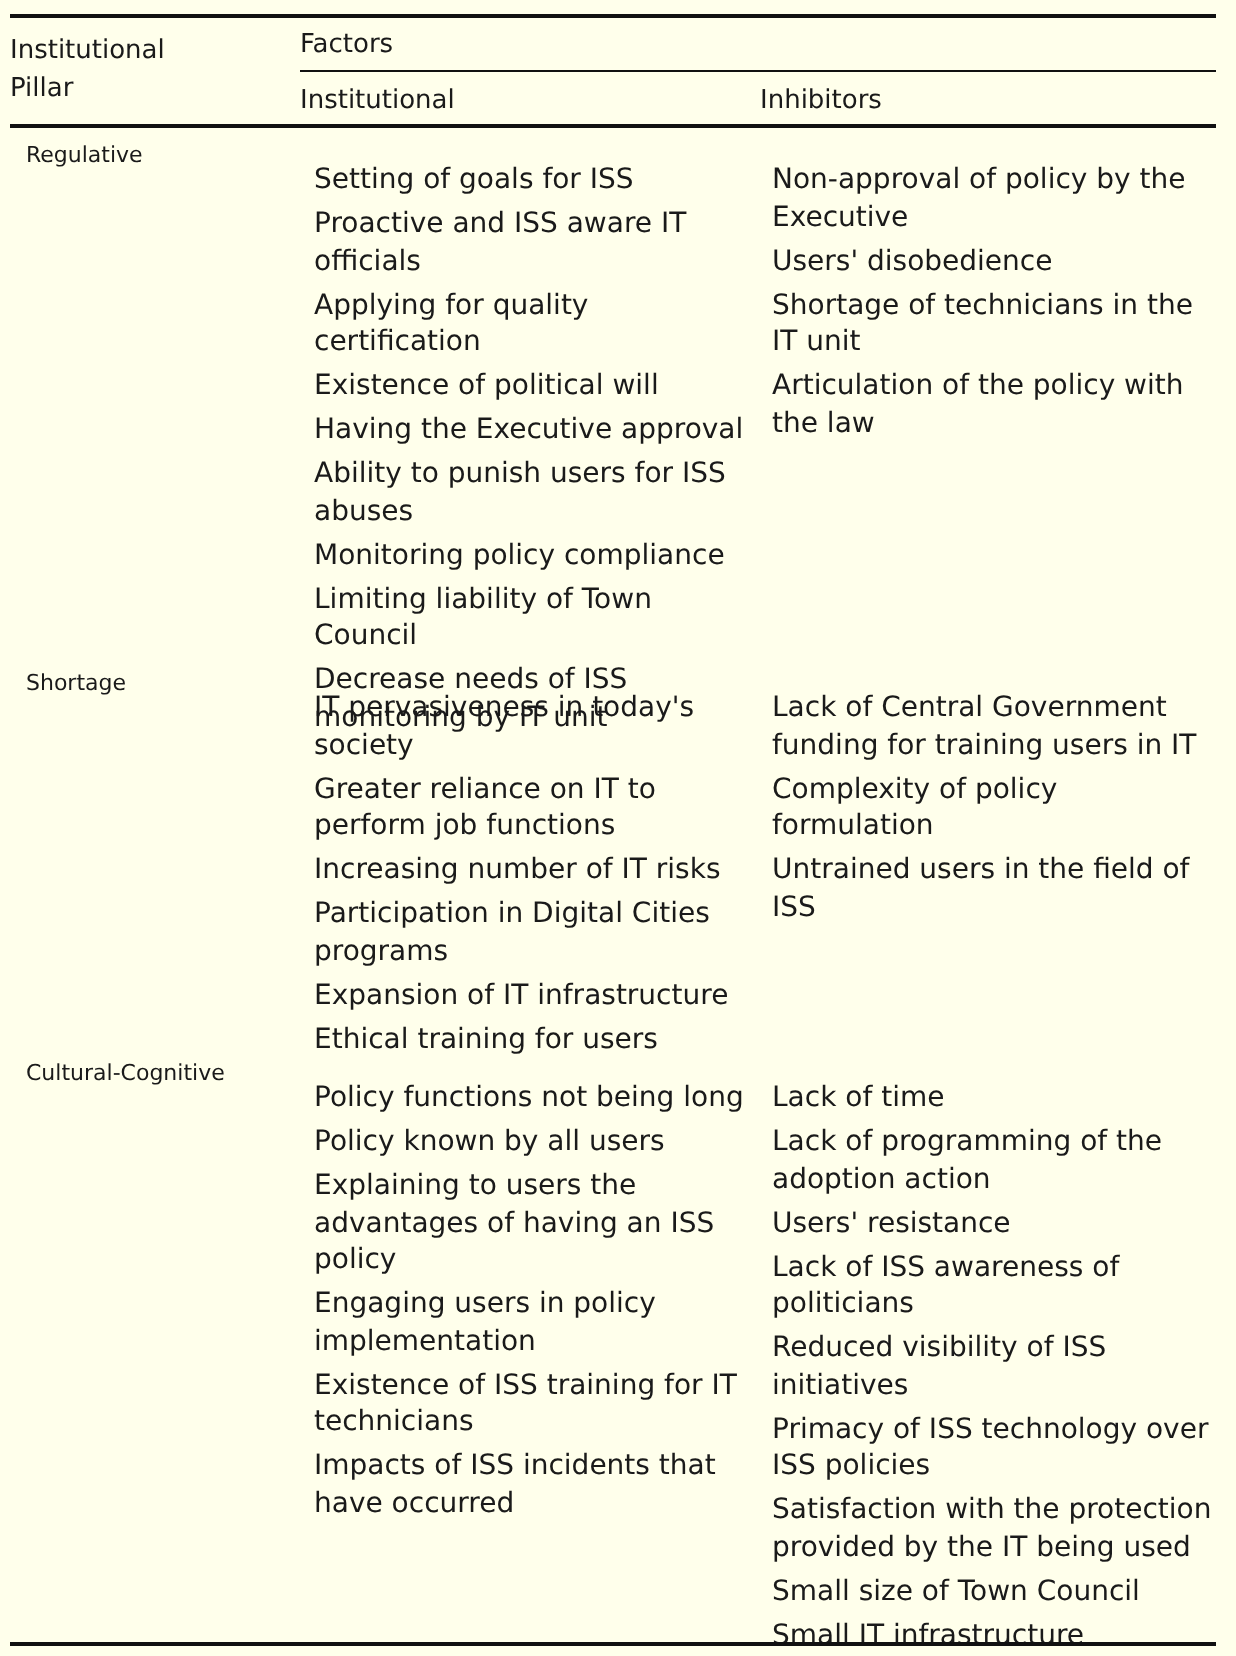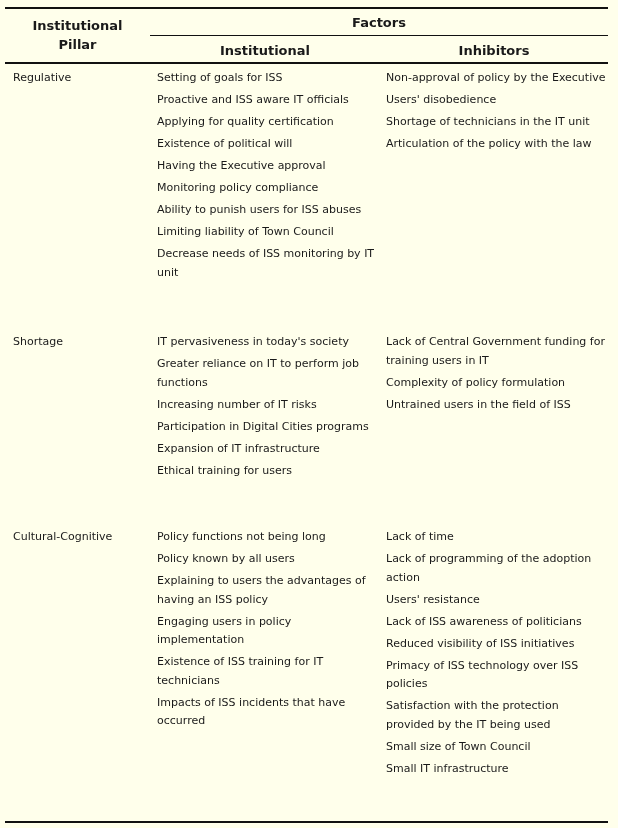--- a/index.html
+++ b/index.html
@@ -28,23 +28,23 @@
     position: absolute; left: 145px; top: 28px; width: 458px; height: 1px; background: #111;
   }
   .rule-head {
     position: absolute; left: 0; top: 55px; width: 603px; height: 1.5px; background: #111;
   }
   .rule-bottom {
     position: absolute; left: 0; top: 814px; width: 603px; height: 1.5px; background: #111;
   }
   .hdr {
     position: absolute;
-    font-weight: bold;
+    font-weight: normal;
     font-size: 13px;
-    text-align: center;
+    text-align: left;
     line-height: 19px;
   }
   .hdr-pillar { left: 0; top: 9px; width: 145px; }
   .hdr-factors { left: 145px; top: 6px; width: 458px; }
   .hdr-fac { left: 145px; top: 34px; width: 230px; }
   .hdr-inh { left: 375px; top: 34px; width: 228px; }
 
   .group {
     position: absolute;
     left: 0;
@@ -52,22 +52,22 @@
   }
   .pillar {
     position: absolute;
     left: 8px;
     top: 0;
     font-size: 11px;
     line-height: 18.5px;
   }
   .col {
     position: absolute;
-    top: 0;
-    font-size: 11px;
+    top: 12px;
+    font-size: 14px;
     line-height: 18.5px;
   }
   .col-fac { left: 152px; width: 218px; }
   .col-inh { left: 381px; width: 222px; }
   .item { margin: 0 0 3.5px 0; }
 </style>
 </head>
 <body>
 
 <div class="table">
@@ -83,22 +83,22 @@
   <div class="hdr hdr-inh">Inhibitors</div>
 
   <div class="group" style="top:62px;">
     <div class="pillar">Regulative</div>
     <div class="col col-fac">
       <div class="item">Setting of goals for ISS</div>
       <div class="item">Proactive and ISS aware IT officials</div>
       <div class="item">Applying for quality certification</div>
       <div class="item">Existence of political will</div>
       <div class="item">Having the Executive approval</div>
+      <div class="item">Ability to punish users for ISS abuses</div>
       <div class="item">Monitoring policy compliance</div>
-      <div class="item">Ability to punish users for ISS abuses</div>
       <div class="item">Limiting liability of Town Council</div>
       <div class="item">Decrease needs of ISS monitoring by IT unit</div>
     </div>
     <div class="col col-inh">
       <div class="item">Non-approval of policy by the Executive</div>
       <div class="item">Users' disobedience</div>
       <div class="item">Shortage of technicians in the IT unit</div>
       <div class="item">Articulation of the policy with the law</div>
     </div>
   </div>

